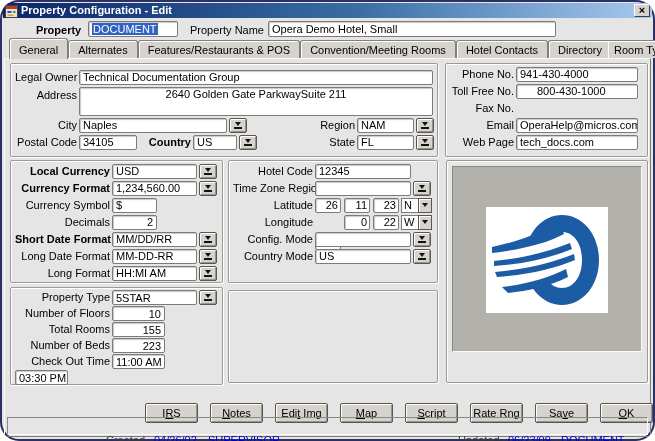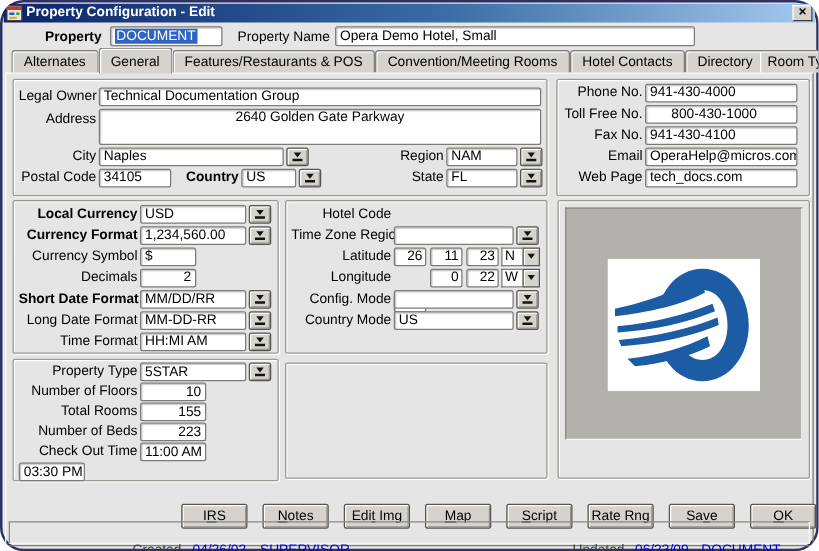--- a/index.html
+++ b/index.html
@@ -100,40 +100,41 @@
   </div>
 
   <span class="lbl b abs" style="left:36px;top:24px;">Property</span>
   <span class="fld hdr abs" style="left:88px;top:21px;width:90px;">
       <span class="sel">DOCUMENT</span>
     </span>
   <span class="lbl abs" style="left:190px;top:24px;">Property Name</span>
   <span class="fld hdr abs" style="left:268px;top:21px;width:288px;">Opera Demo Hotel, Small</span>
 
   <div class="tabs">
+    <div class="tab active">General</div>
     <div class="tab">Alternates</div>
-    <div class="tab active">General</div>
     <div class="tab">Features/Restaurants &amp; POS</div>
     <div class="tab">Convention/Meeting Rooms</div>
     <div class="tab">Hotel Contacts</div>
     <div class="tab fuse-left">Directory</div>
     <div class="tab fuse-right">Room Types</div>
   </div>
 
   <div class="tab-panel"></div>
 
   <div class="group" style="left:10px;top:63px;width:428px;height:94px;">
     <div class="row" style="margin-top:5px;">
       <span class="lbl" style="width:64px;">Legal Owner</span>
       <span class="fld" style="width:354px;">Technical Documentation Group</span>
     </div>
     <div class="row" style="height:30px;">
       <span class="lbl" style="width:64px;align-self:flex-start;padding-top:3px;">Address</span>
       <span class="fld multi" style="width:354px;">
         <span class="mline">2640 Golden Gate Parkway</span>
+        <span class="mline">Suite 211</span>
       </span>
     </div>
     <div class="row">
       <span class="lbl" style="width:64px;">City</span>
       <span class="fld" style="width:148px;">Naples</span>
       <span class="lov"></span>
       <span class="lbl" style="width:44px;margin-left:auto;">Region</span>
       <span class="fld" style="width:57px;text-align:center;">NAM</span>
       <span class="lov"></span>
     </div>
@@ -153,21 +154,20 @@
     <div class="row" style="margin-top:2px;">
       <span class="lbl" style="width:66px;">Phone No.</span>
       <span class="fld" style="width:122px;">941-430-4000</span>
     </div>
     <div class="row">
       <span class="lbl" style="width:66px;">Toll Free No.</span>
       <span class="fld" style="width:122px;padding-left:20px;">800-430-1000</span>
     </div>
     <div class="row">
       <span class="lbl" style="width:66px;">Fax No.</span>
-      <span class="fld" style="width:122px;">941-430-4100</span>
     </div>
     <div class="row">
       <span class="lbl" style="width:66px;">Email</span>
       <span class="fld" style="width:122px;">OperaHelp@micros.com</span>
     </div>
     <div class="row">
       <span class="lbl" style="width:66px;">Web Page</span>
       <span class="fld" style="width:122px;">tech_docs.com</span>
     </div>
   </div>
@@ -195,29 +195,30 @@
       <span class="lbl b" style="width:97px;">Short Date Format</span>
       <span class="fld" style="width:85px;">MM/DD/RR</span>
       <span class="lov"></span>
     </div>
     <div class="row">
       <span class="lbl" style="width:97px;">Long Date Format</span>
       <span class="fld" style="width:85px;">MM-DD-RR</span>
       <span class="lov"></span>
     </div>
     <div class="row">
-      <span class="lbl" style="width:97px;">Time Format</span>
+      <span class="lbl" style="width:97px;">Long Format</span>
       <span class="fld" style="width:85px;">HH:MI AM</span>
       <span class="lov"></span>
     </div>
   </div>
 
   <div class="group" style="left:228px;top:160px;width:210px;height:123px;">
     <div class="row" style="margin-top:2px;">
       <span class="lbl" style="width:82px;">Hotel Code</span>
+      <span class="fld" style="width:96px;">12345</span>
     </div>
     <div class="row">
       <span class="lbl" style="width:82px;">Time Zone Region</span>
       <span class="fld" style="width:96px;"></span>
       <span class="lov"></span>
     </div>
     <div class="row">
       <span class="lbl" style="width:82px;">Latitude</span>
       <span class="fld tiny" style="margin-right:3px;">26</span>
       <span class="fld tiny" style="margin-right:3px;">11</span>

